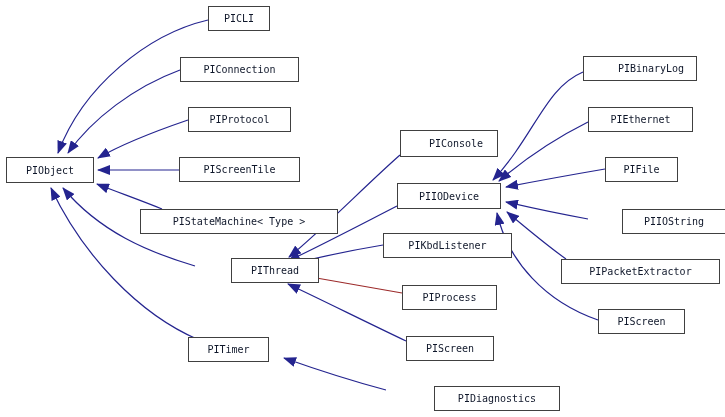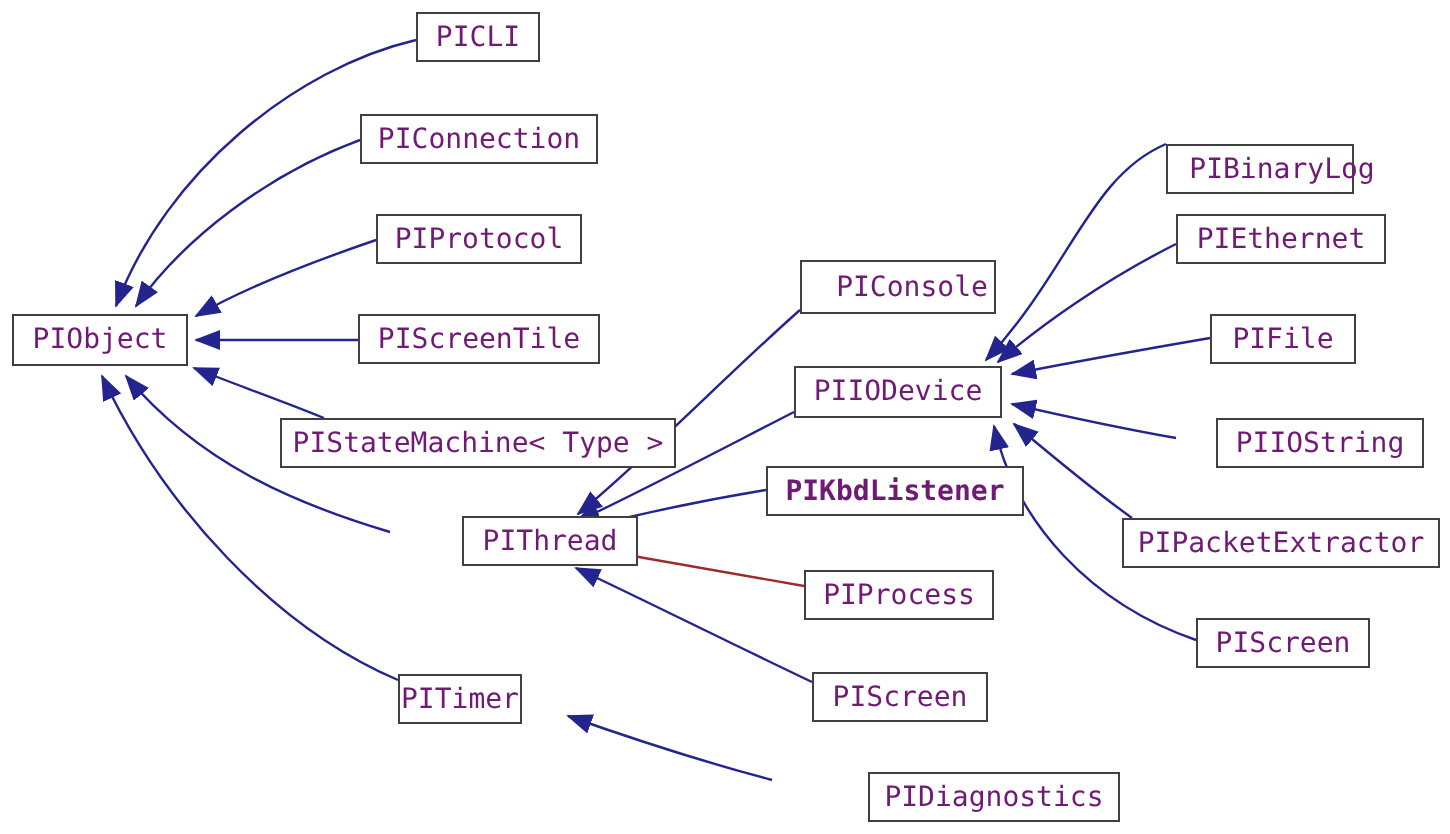--- a/index.html
+++ b/index.html
@@ -10,21 +10,21 @@
     font-family:"DejaVu Sans Mono","Liberation Mono",monospace;
     overflow:hidden;
   }
   #edges{position:absolute;left:0;top:0;width:725px;height:417px;}
   .node{
     position:absolute;
     box-sizing:border-box;
     border:1.5px solid #404040;
     background:#ffffff;
     display:flex;align-items:center;justify-content:center;
-    font-size:14px;color:#701a75;
+    font-size:10px;color:#0f172a;
     white-space:nowrap;
     cursor:pointer;
   }
 </style>
 </head>
 <body>
 
 <div id="canvas">
   <svg id="edges" width="725" height="417" viewBox="0 0 725 417" xmlns="http://www.w3.org/2000/svg">
     <defs>
@@ -58,27 +58,27 @@
       </g>
   </svg>
   <div id="nodes">
       <div class="node" style="left: 6px; top: 157px; width: 88px; height: 26px;">PIObject</div>
       <div class="node" style="left: 208px; top: 6px; width: 62px; height: 25px;">PICLI</div>
       <div class="node" style="left: 180px; top: 57px; width: 119px; height: 25px;">PIConnection</div>
       <div class="node" style="left: 188px; top: 107px; width: 103px; height: 25px;">PIProtocol</div>
       <div class="node" style="left: 179px; top: 157px; width: 121px; height: 25px;">PIScreenTile</div>
       <div class="node" style="left: 140px; top: 209px; width: 198px; height: 25px;">PIStateMachine&lt; Type &gt;</div>
       <div class="node" style="left: 195px; top: 258px; width: 88px; height: 25px; margin-left: 36px;">PIThread</div>
-      <div class="node" style="left: 199px; top: 337px; width: 62px; height: 25px;">PITimer</div>
+      <div class="node" style="left: 188px; top: 337px; width: 81px; height: 25px;">PITimer</div>
       <div class="node" style="left: 400px; top: 130px; width: 98px; height: 27px; padding-left: 14px;">PIConsole</div>
       <div class="node" style="left: 397px; top: 183px; width: 104px; height: 26px;">PIIODevice</div>
-      <div class="node" style="left: 383px; top: 233px; width: 129px; height: 25px; font-weight: bold;">PIKbdListener</div>
+      <div class="node" style="left: 383px; top: 233px; width: 129px; height: 25px;">PIKbdListener</div>
       <div class="node" style="left: 402px; top: 285px; width: 95px; height: 25px;">PIProcess</div>
       <div class="node" style="left: 406px; top: 336px; width: 88px; height: 25px;">PIScreen</div>
       <div class="node" style="left: 386px; top: 386px; width: 126px; height: 25px; margin-left: 48px;">PIDiagnostics</div>
-      <div class="node" style="left: 583px; top: 72px; width: 94px; height: 25px; padding-left: 22px;">PIBinaryLog</div>
+      <div class="node" style="left: 583px; top: 56px; width: 114px; height: 25px; padding-left: 22px;">PIBinaryLog</div>
       <div class="node" style="left: 588px; top: 107px; width: 105px; height: 25px;">PIEthernet</div>
       <div class="node" style="left: 605px; top: 157px; width: 73px; height: 25px;">PIFile</div>
-      <div class="node" style="left: 608px; top: 209px; width: 104px; height: 25px;">PIIOString</div>
+      <div class="node" style="left: 622px; top: 209px; width: 104px; height: 25px;">PIIOString</div>
       <div class="node" style="left: 561px; top: 259px; width: 159px; height: 25px;">PIPacketExtractor</div>
       <div class="node" style="left: 598px; top: 309px; width: 87px; height: 25px;">PIScreen</div>
     </div>
 </div>
 
 </body></html>

